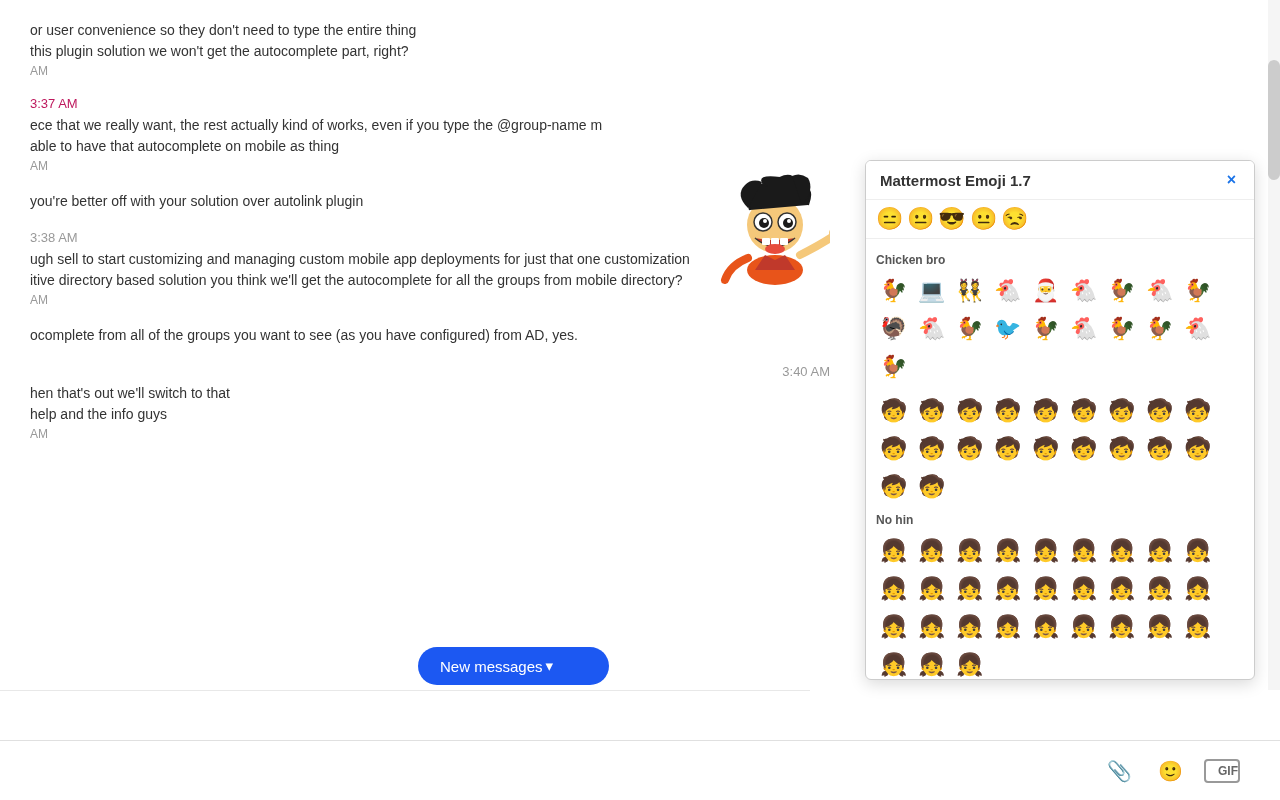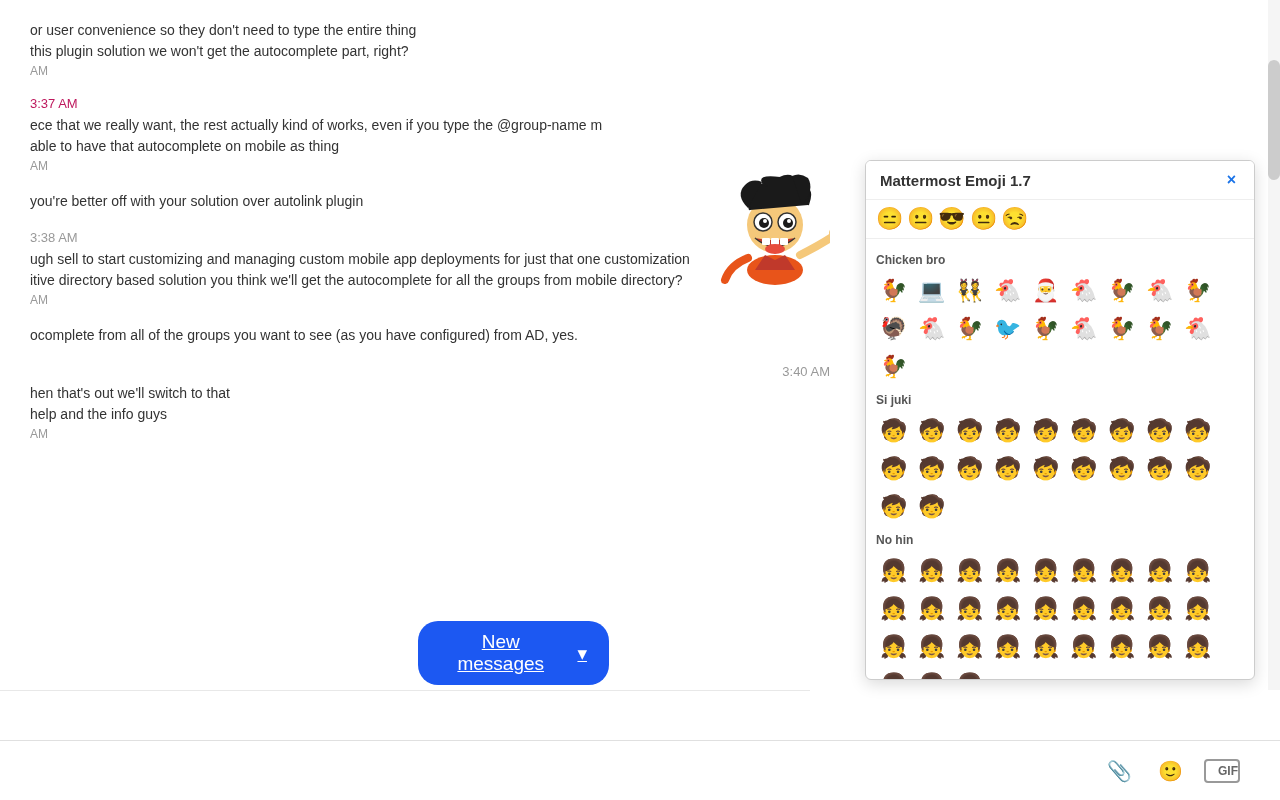--- a/index.html
+++ b/index.html
@@ -64,28 +64,27 @@
     
     .new-messages-btn {
       position: absolute;
       bottom: 115px;
       left: 418px;
       background: #1c58f2;
       color: #fff;
       border: none;
       border-radius: 20px;
       padding: 10px 22px;
-      font-size: 19px;
+      font-size: 15px;
       cursor: pointer;
       display: flex;
       align-items: center;
-      gap: 16px;
+      gap: 3px;
       font-weight: 500;
       width: 191px;
-      text-decoration: underline;
     }
 
     
     .toolbar-area {
       position: absolute;
       bottom: 0;
       left: 0;
       width: 1280px;
       height: 60px;
       border-top: 1px solid #e0e0e0;
@@ -390,21 +389,20 @@
         <div class="emoji-cell">🐦</div>
         <div class="emoji-cell">🐓</div>
         <div class="emoji-cell">🐔</div>
         <div class="emoji-cell">🐓</div>
 
         <div class="emoji-cell">🐓</div>
         <div class="emoji-cell">🐔</div>
         <div class="emoji-cell">🐓</div>
       </div>
 
-      <div class="emoji-section-title">Si juki</div>
       <div class="emoji-grid">
         <div class="emoji-cell">🧒</div>
         <div class="emoji-cell">🧒</div>
         <div class="emoji-cell">🧒</div>
         <div class="emoji-cell">🧒</div>
         <div class="emoji-cell">🧒</div>
         <div class="emoji-cell">🧒</div>
         <div class="emoji-cell">🧒</div>
         <div class="emoji-cell">🧒</div>
         <div class="emoji-cell">🧒</div>

